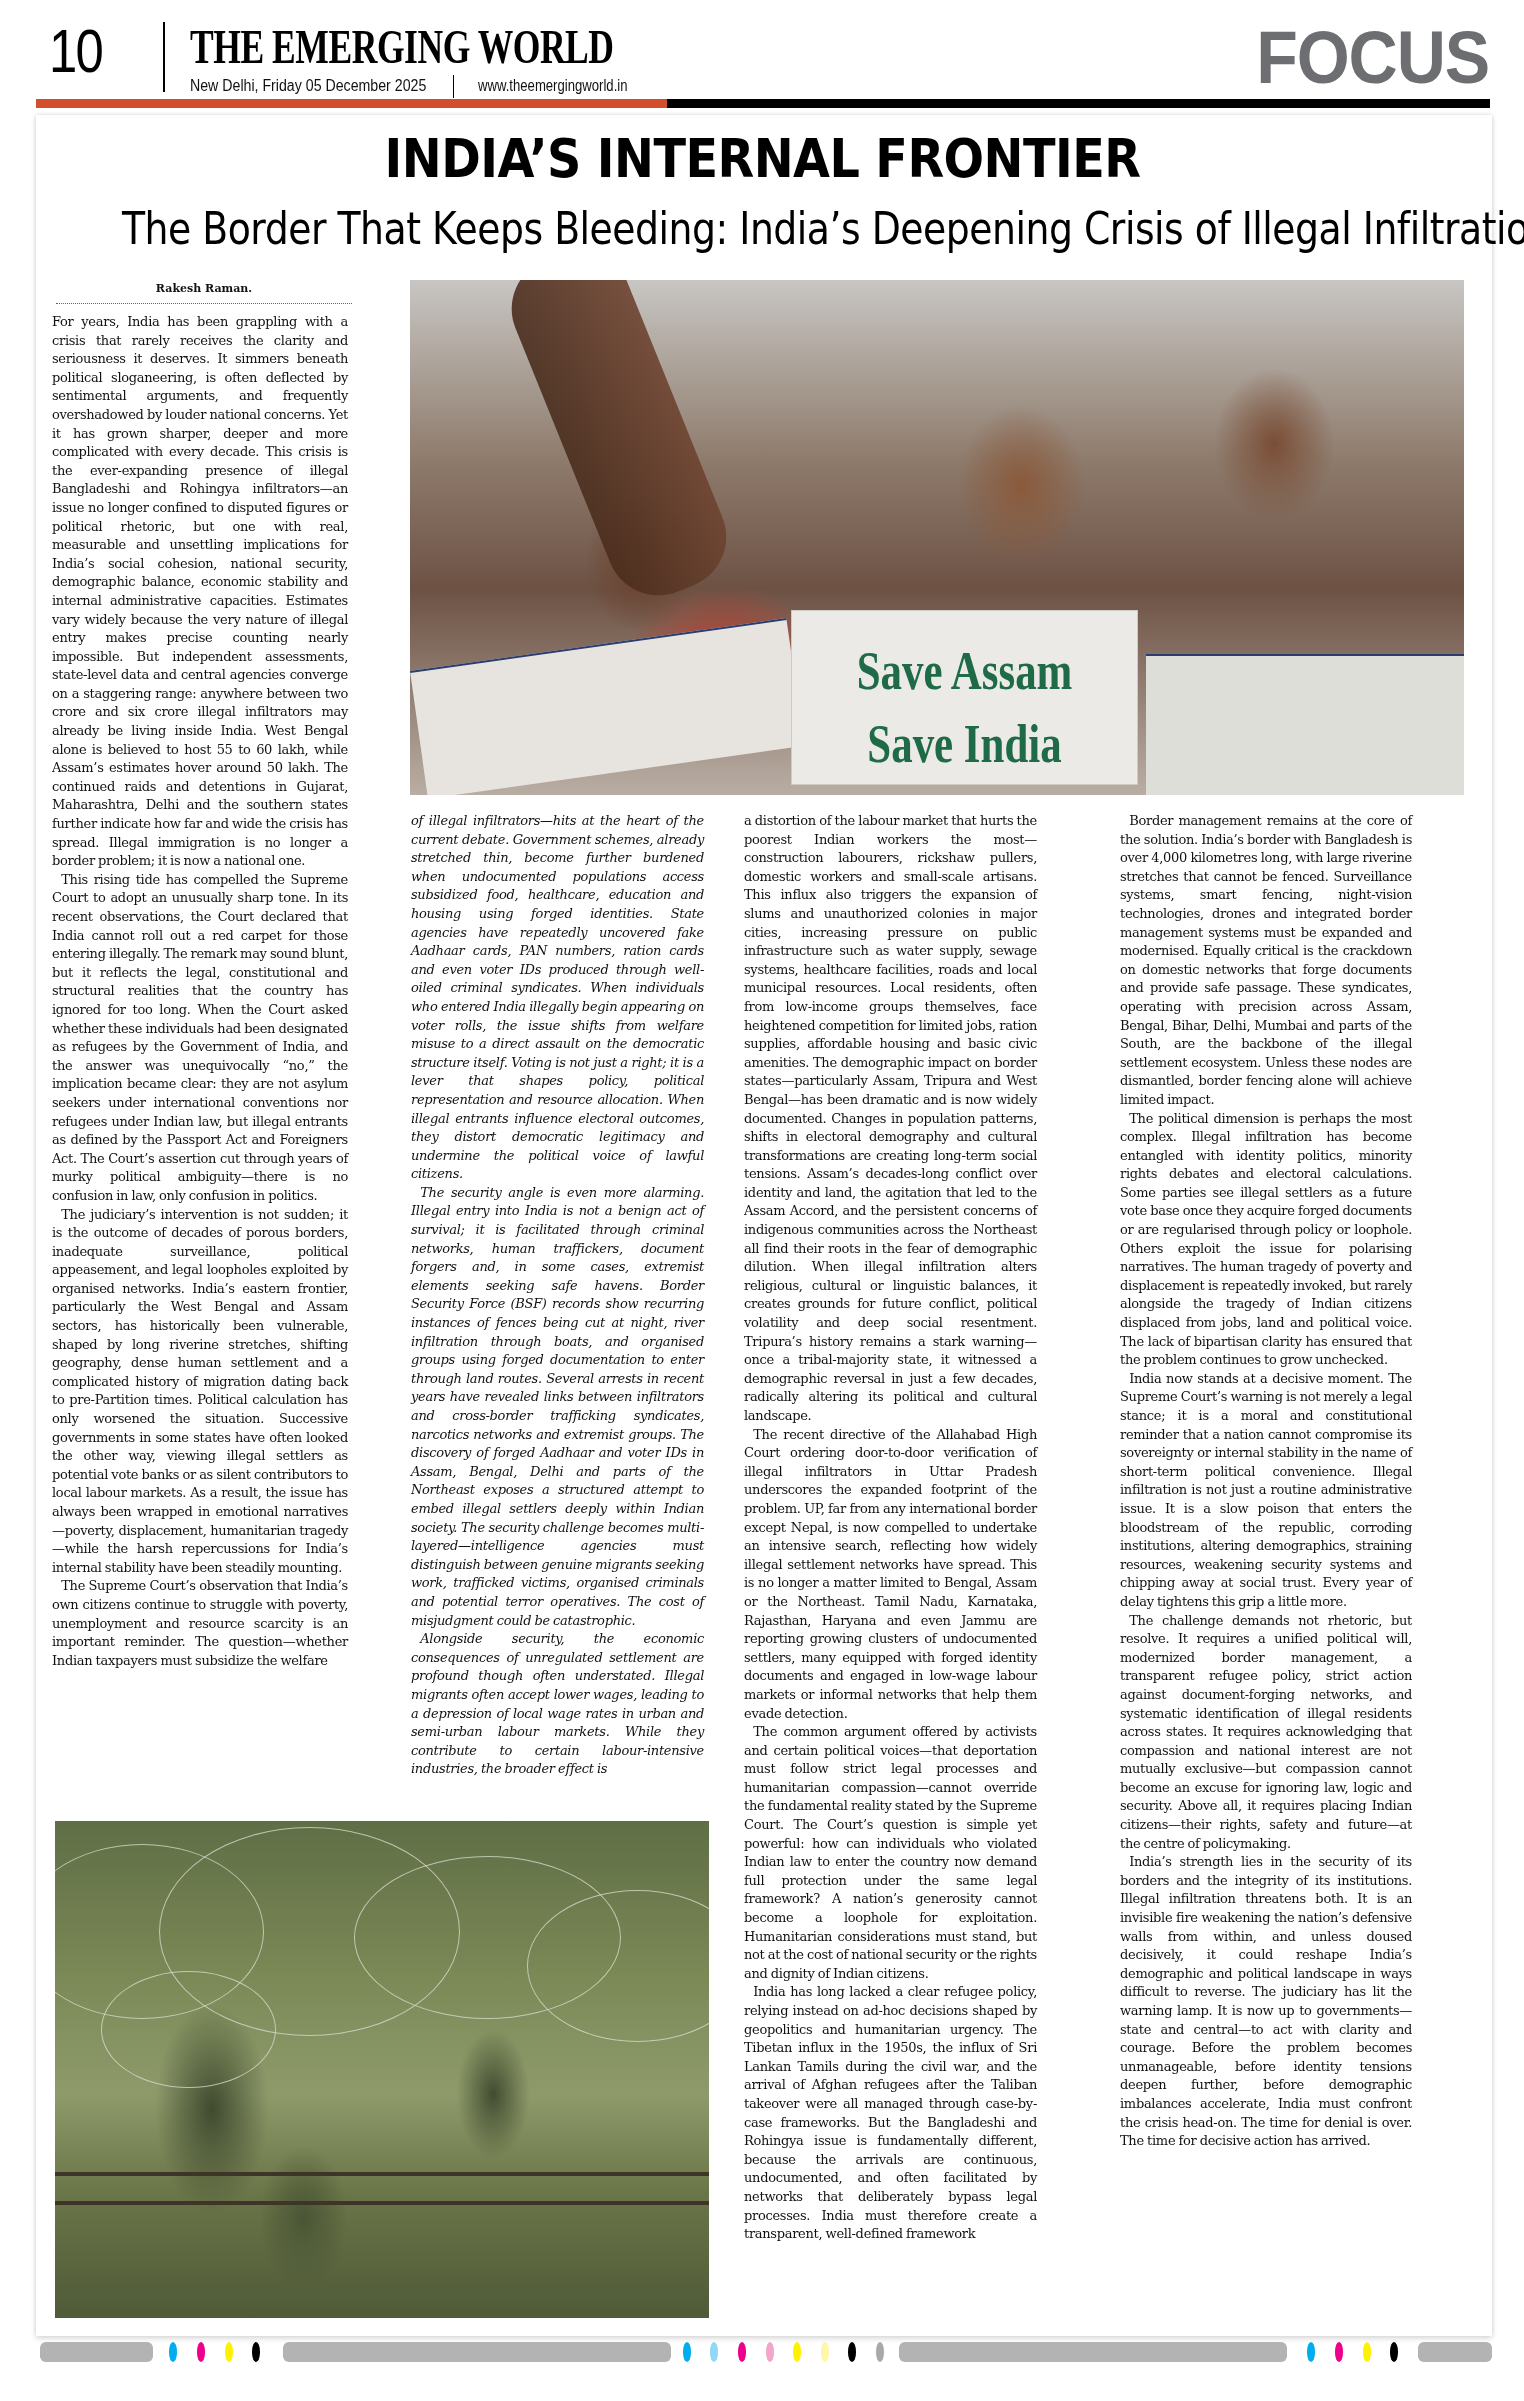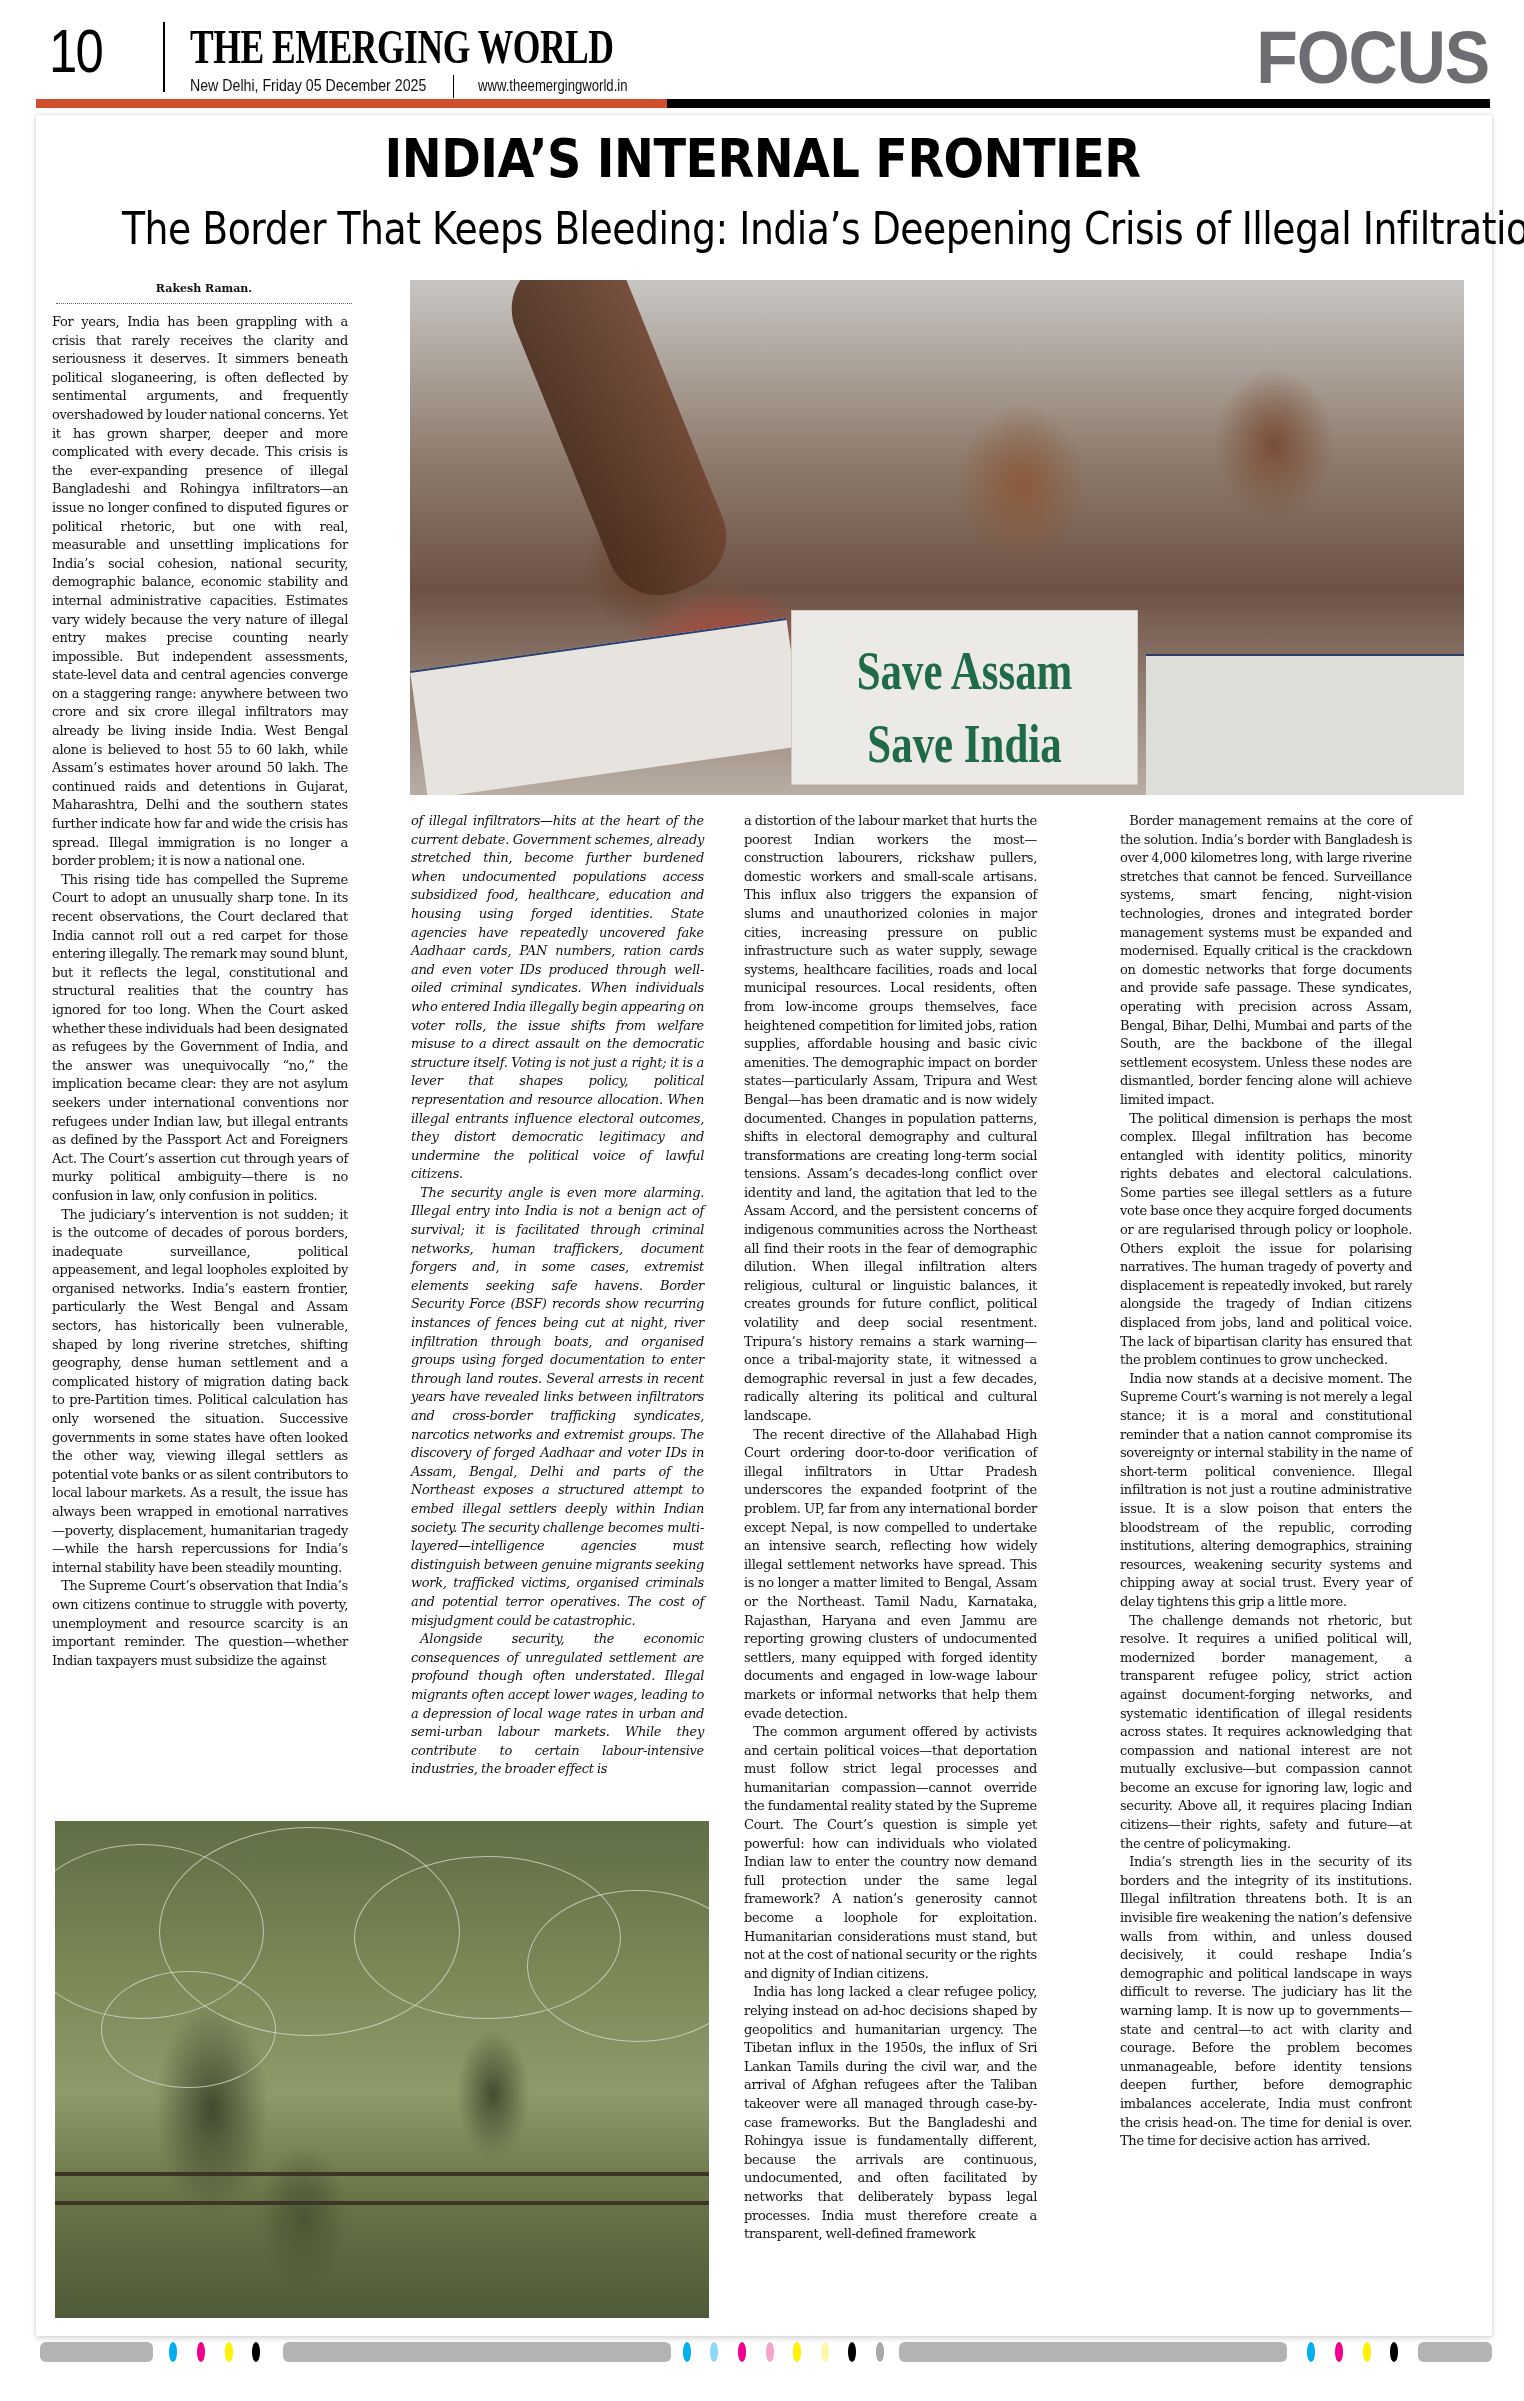--- a/index.html
+++ b/index.html
@@ -89,21 +89,21 @@
     <div class="l1">Save Assam</div>
     <div class="l2">Save India</div>
   </div>
   <div class="sign-right"></div>
 </div>
 
 <div class="col col1">
   <p>For years, India has been grappling with a crisis that rarely receives the clarity and seriousness it deserves. It simmers beneath political sloganeering, is often deflected by sentimental arguments, and frequently overshadowed by louder national concerns. Yet it has grown sharper, deeper and more complicated with every decade. This crisis is the ever-expanding presence of illegal Bangladeshi and Rohingya infiltrators—an issue no longer confined to disputed figures or political rhetoric, but one with real, measurable and unsettling implications for India’s social cohesion, national security, demographic balance, economic stability and internal administrative capacities. Estimates vary widely because the very nature of illegal entry makes precise counting nearly impossible. But independent assessments, state-level data and central agencies converge on a staggering range: anywhere between two crore and six crore illegal infiltrators may already be living inside India. West Bengal alone is believed to host 55 to 60 lakh, while Assam’s estimates hover around 50 lakh. The continued raids and detentions in Gujarat, Maharashtra, Delhi and the southern states further indicate how far and wide the crisis has spread. Illegal immigration is no longer a border problem; it is now a national one.</p>
   <p class="indent">This rising tide has compelled the Supreme Court to adopt an unusually sharp tone. In its recent observations, the Court declared that India cannot roll out a red carpet for those entering illegally. The remark may sound blunt, but it reflects the legal, constitutional and structural realities that the country has ignored for too long. When the Court asked whether these individuals had been designated as refugees by the Government of India, and the answer was unequivocally “no,” the implication became clear: they are not asylum seekers under international conventions nor refugees under Indian law, but illegal entrants as defined by the Passport Act and Foreigners Act. The Court’s assertion cut through years of murky political ambiguity—there is no confusion in law, only confusion in politics.</p>
   <p class="indent">The judiciary’s intervention is not sudden; it is the outcome of decades of porous borders, inadequate surveillance, political appeasement, and legal loopholes exploited by organised networks. India’s eastern frontier, particularly the West Bengal and Assam sectors, has historically been vulnerable, shaped by long riverine stretches, shifting geography, dense human settlement and a complicated history of migration dating back to pre-Partition times. Political calculation has only worsened the situation. Successive governments in some states have often looked the other way, viewing illegal settlers as potential vote banks or as silent contributors to local labour markets. As a result, the issue has always been wrapped in emotional narratives—poverty, displacement, humanitarian tragedy—while the harsh repercussions for India’s internal stability have been steadily mounting.</p>
-  <p class="indent">The Supreme Court’s observation that India’s own citizens continue to struggle with poverty, unemployment and resource scarcity is an important reminder. The question—whether Indian taxpayers must subsidize the against</p>
+  <p class="indent">The Supreme Court’s observation that India’s own citizens continue to struggle with poverty, unemployment and resource scarcity is an important reminder. The question—whether Indian taxpayers must subsidize the welfare</p>
 </div>
 
 <div class="col col2">
   <p>of illegal infiltrators—hits at the heart of the current debate. Government schemes, already stretched thin, become further burdened when undocumented populations access subsidized food, healthcare, education and housing using forged identities. State agencies have repeatedly uncovered fake Aadhaar cards, PAN numbers, ration cards and even voter IDs produced through well-oiled criminal syndicates. When individuals who entered India illegally begin appearing on voter rolls, the issue shifts from welfare misuse to a direct assault on the democratic structure itself. Voting is not just a right; it is a lever that shapes policy, political representation and resource allocation. When illegal entrants influence electoral outcomes, they distort democratic legitimacy and undermine the political voice of lawful citizens.</p>
   <p class="indent">The security angle is even more alarming. Illegal entry into India is not a benign act of survival; it is facilitated through criminal networks, human traffickers, document forgers and, in some cases, extremist elements seeking safe havens. Border Security Force (BSF) records show recurring instances of fences being cut at night, river infiltration through boats, and organised groups using forged documentation to enter through land routes. Several arrests in recent years have revealed links between infiltrators and cross-border trafficking syndicates, narcotics networks and extremist groups. The discovery of forged Aadhaar and voter IDs in Assam, Bengal, Delhi and parts of the Northeast exposes a structured attempt to embed illegal settlers deeply within Indian society. The security challenge becomes multi-layered—intelligence agencies must distinguish between genuine migrants seeking work, trafficked victims, organised criminals and potential terror operatives. The cost of misjudgment could be catastrophic.</p>
   <p class="indent">Alongside security, the economic consequences of unregulated settlement are profound though often understated. Illegal migrants often accept lower wages, leading to a depression of local wage rates in urban and semi-urban labour markets. While they contribute to certain labour-intensive industries, the broader effect is</p>
 </div>
 
 <div class="col col3">
   <p>a distortion of the labour market that hurts the poorest Indian workers the most—construction labourers, rickshaw pullers, domestic workers and small-scale artisans. This influx also triggers the expansion of slums and unauthorized colonies in major cities, increasing pressure on public infrastructure such as water supply, sewage systems, healthcare facilities, roads and local municipal resources. Local residents, often from low-income groups themselves, face heightened competition for limited jobs, ration supplies, affordable housing and basic civic amenities. The demographic impact on border states—particularly Assam, Tripura and West Bengal—has been dramatic and is now widely documented. Changes in population patterns, shifts in electoral demography and cultural transformations are creating long-term social tensions. Assam’s decades-long conflict over identity and land, the agitation that led to the Assam Accord, and the persistent concerns of indigenous communities across the Northeast all find their roots in the fear of demographic dilution. When illegal infiltration alters religious, cultural or linguistic balances, it creates grounds for future conflict, political volatility and deep social resentment. Tripura’s history remains a stark warning—once a tribal-majority state, it witnessed a demographic reversal in just a few decades, radically altering its political and cultural landscape.</p>

